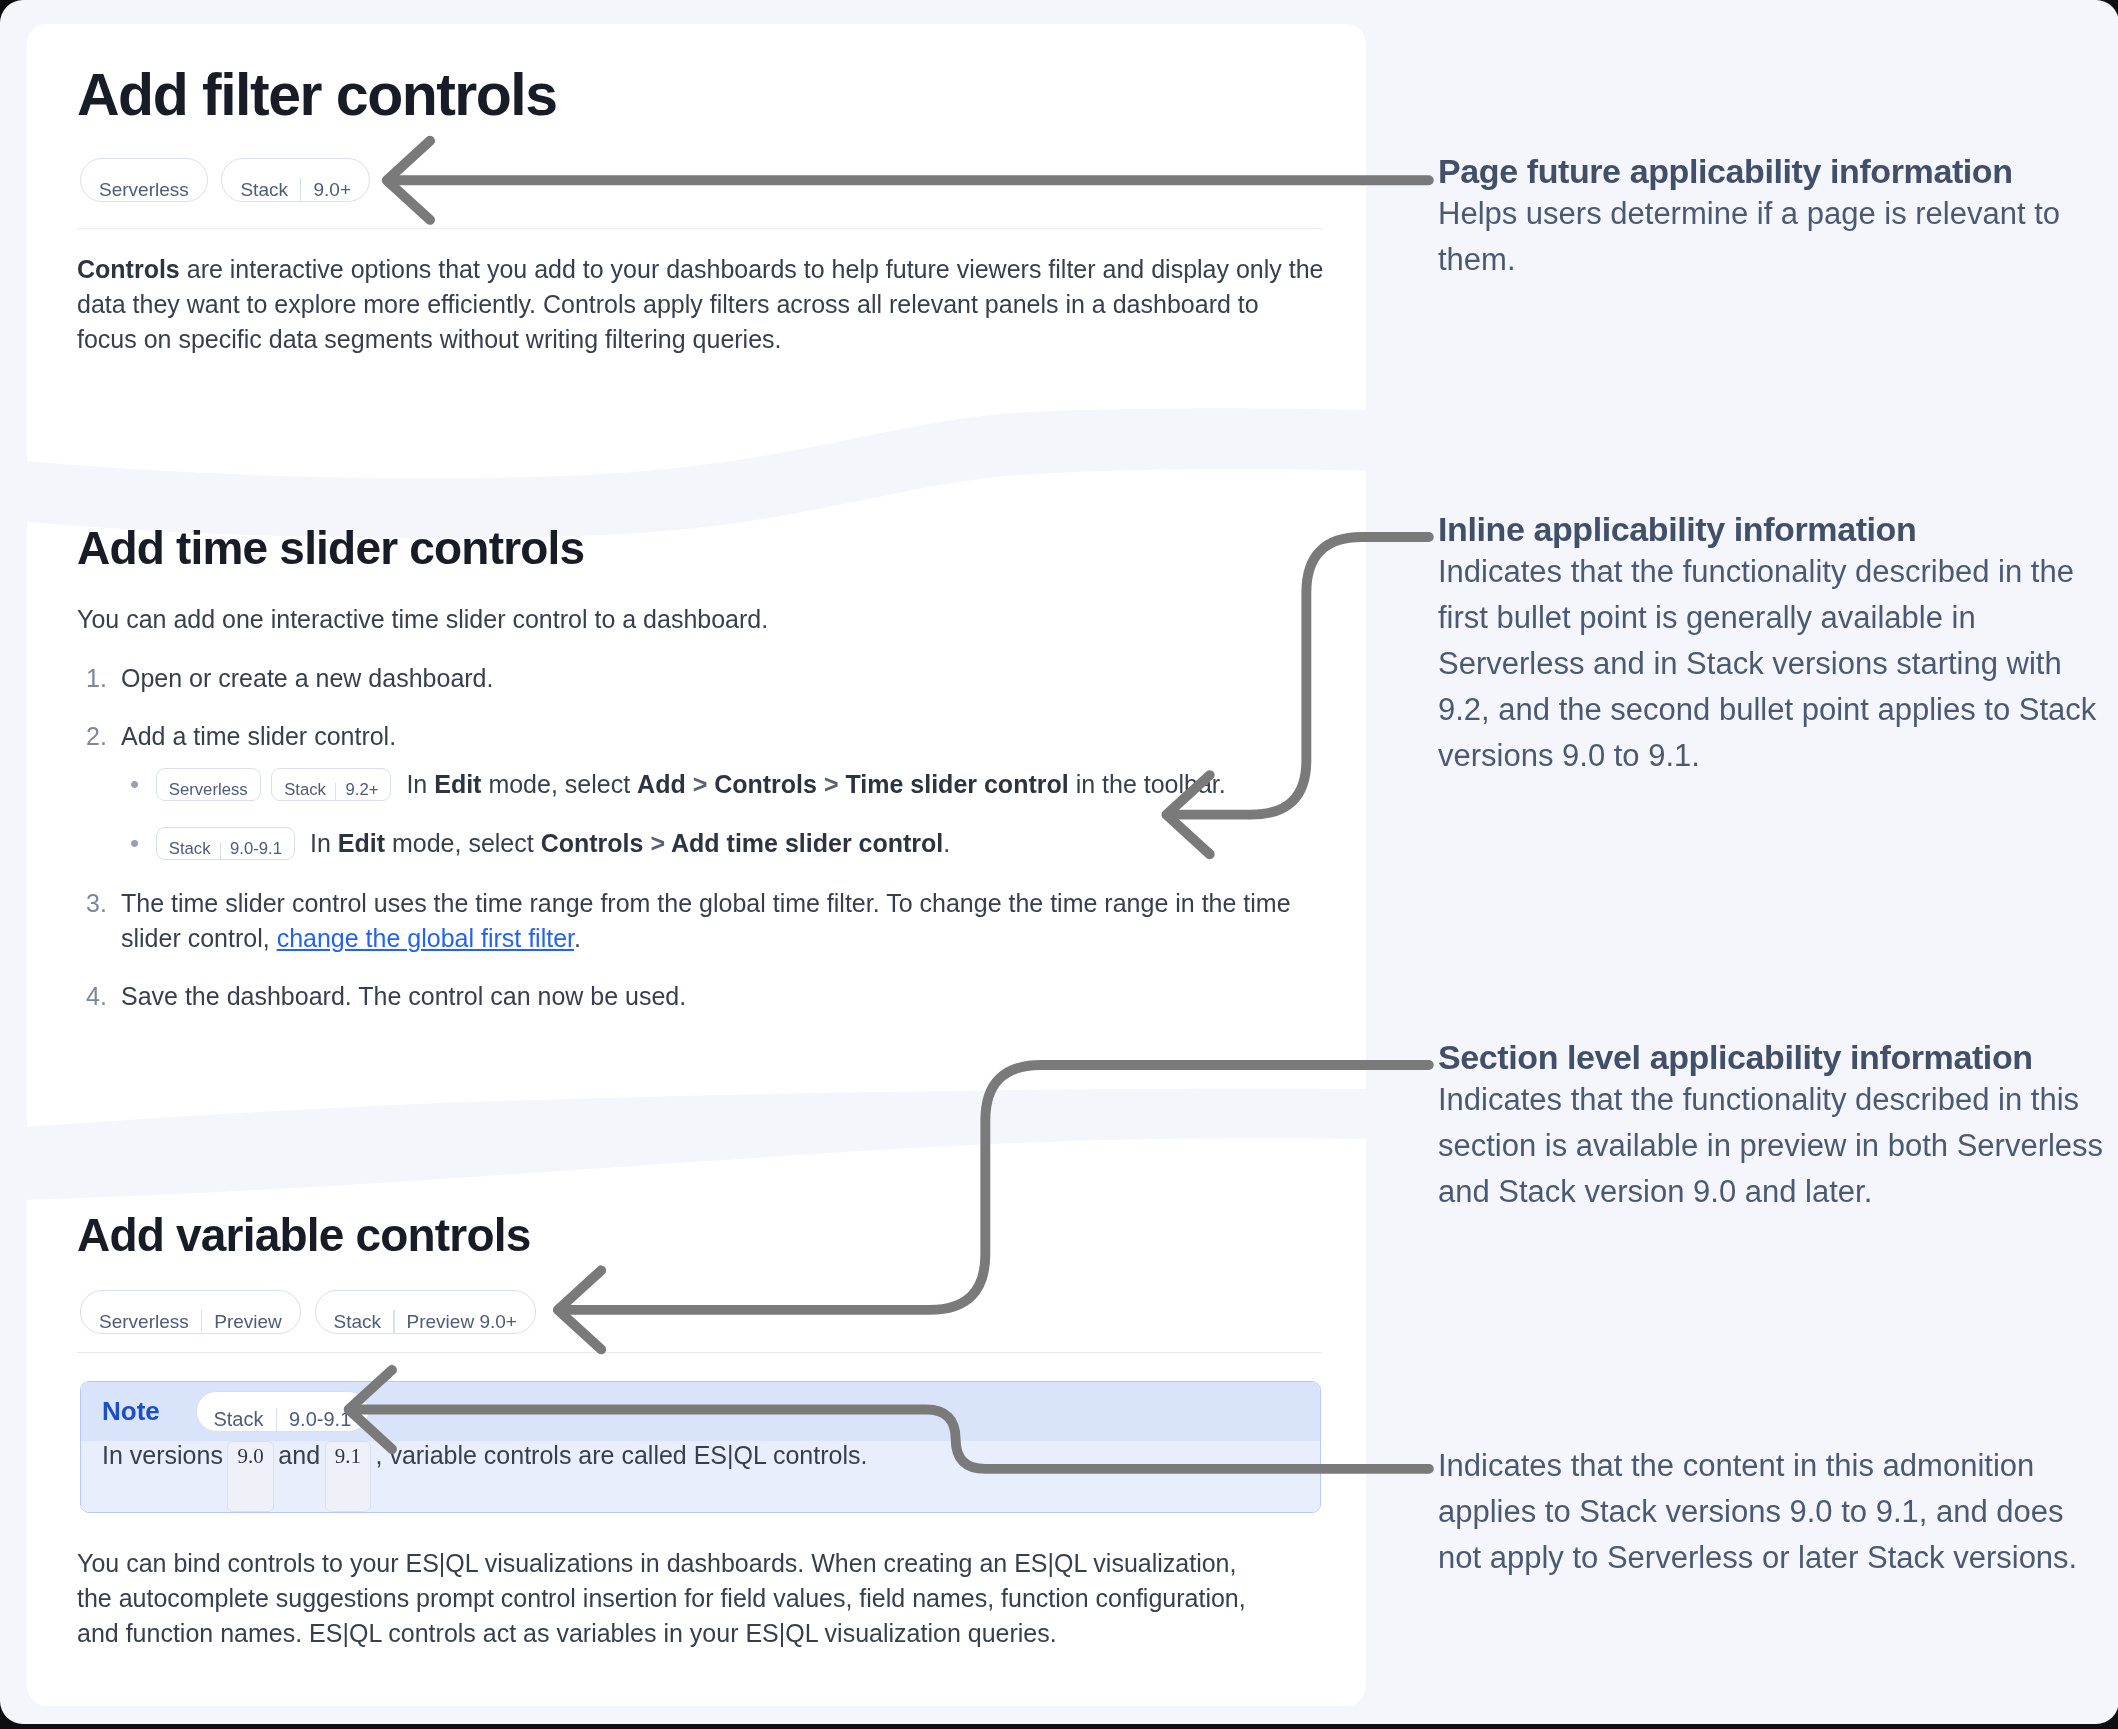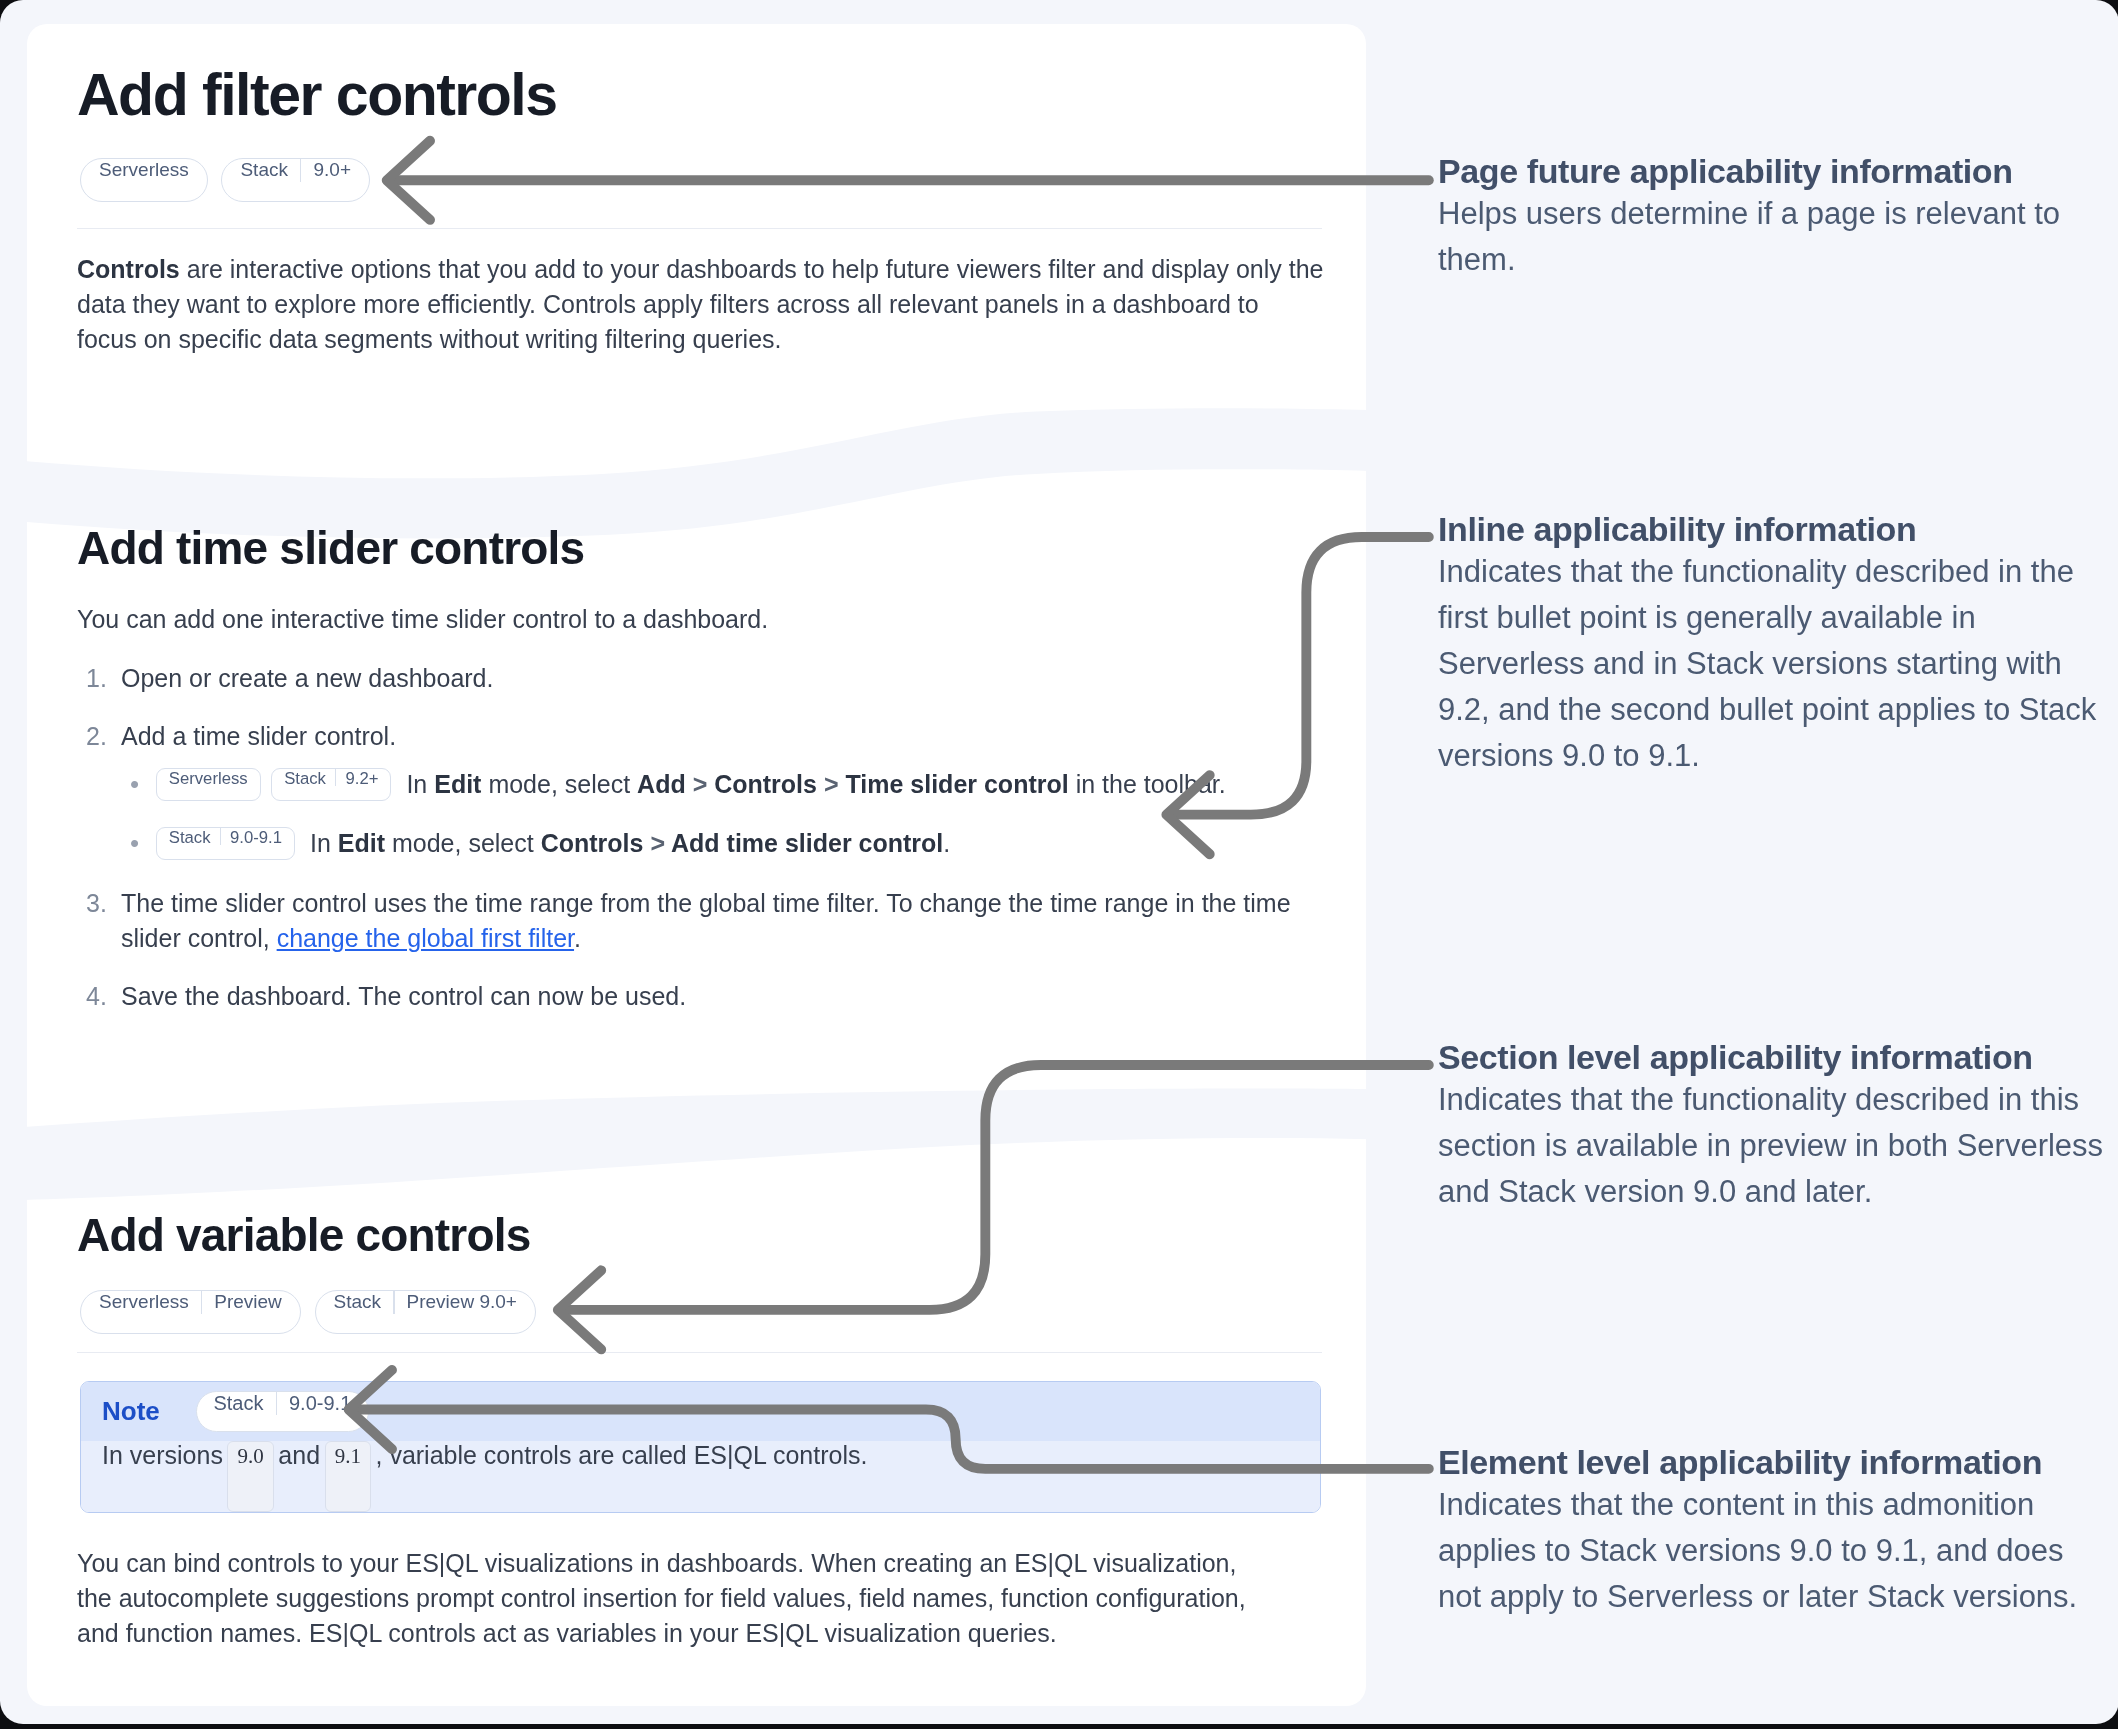--- a/index.html
+++ b/index.html
@@ -24,21 +24,21 @@
   .wave.w2{top:1056px;height:148px}
 
   h1.doc{position:absolute;left:50px;top:37px;font-size:59px;font-weight:700;letter-spacing:-1.5px;color:var(--heading)}
   h2.doc{position:absolute;left:50px;font-size:46px;font-weight:700;letter-spacing:-0.8px;color:var(--heading)}
   .h2a{top:497px}
   .h2b{top:1184px}
 
   .badges-row{position:absolute;display:flex;gap:13.7px;align-items:center}
   .br1{left:53px;top:134px}
   .br3{left:53px;top:1266px}
-  .badge{display:inline-flex;align-items:flex-start;background:#fff;border:1.5px solid var(--badge-border);color:var(--badge-text);white-space:nowrap}
+  .badge{display:inline-flex;align-items:flex-end;background:#fff;border:1.5px solid var(--badge-border);color:var(--badge-text);white-space:nowrap}
   .badge.lg{height:44px;border-radius:22px;padding:0 18px;font-size:19px}
   .badge.sm{height:33px;border-radius:9px;padding:0 12px;font-size:16.7px}
   .badge.nb{height:41px;border-radius:20.5px;padding:0 16.7px;font-size:20px}
   .bdiv{width:1.5px;height:23px;background:var(--badge-border);margin:0 12px}
   .badge.sm .bdiv{height:16.7px;margin:0 9px}
 
   hr.rule{position:absolute;left:50px;width:1245px;border:none;border-top:1.5px solid var(--rule)}
   .r1{top:204px}
   .r3{top:1328px}
 
@@ -204,21 +204,20 @@
     </div>
     <div class="ann a2">
       <h2>Inline applicability information</h2>
       <p>Indicates that the functionality described in the first bullet point is generally available in Serverless and in Stack versions starting with 9.2, and the second bullet point applies to Stack versions 9.0 to 9.1.</p>
     </div>
     <div class="ann a3">
       <h2>Section level applicability information</h2>
       <p>Indicates that the functionality described in this section is available in preview in both Serverless and Stack version 9.0 and later.</p>
     </div>
     <div class="ann a4">
-      <h2>Element level applicability information</h2>
       <p>Indicates that the content in this admonition applies to Stack versions 9.0 to 9.1, and does not apply to Serverless or later Stack versions.</p>
     </div>
 
     <svg class="arrows" viewBox="0 0 2785 2273">
       <g>
         <path d="M1878,237 L515,237"></path>
         <polyline points="565,185 508,237 565,289"></polyline>
       </g>
       <g>
         <path d="M1878,706 L1790,706 Q1717,706 1717,779 L1717,1000 Q1717,1071 1644,1071 L1540,1071"></path>

